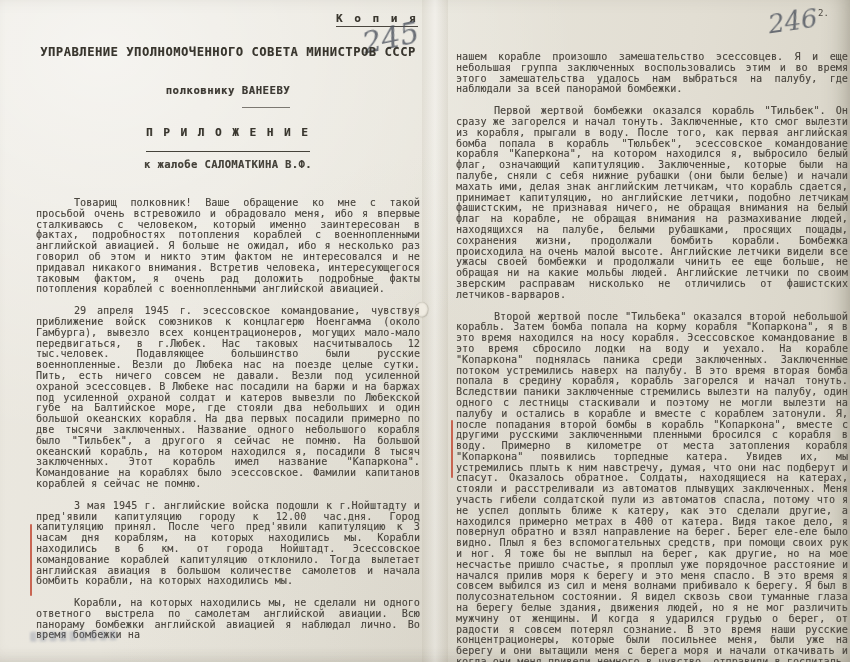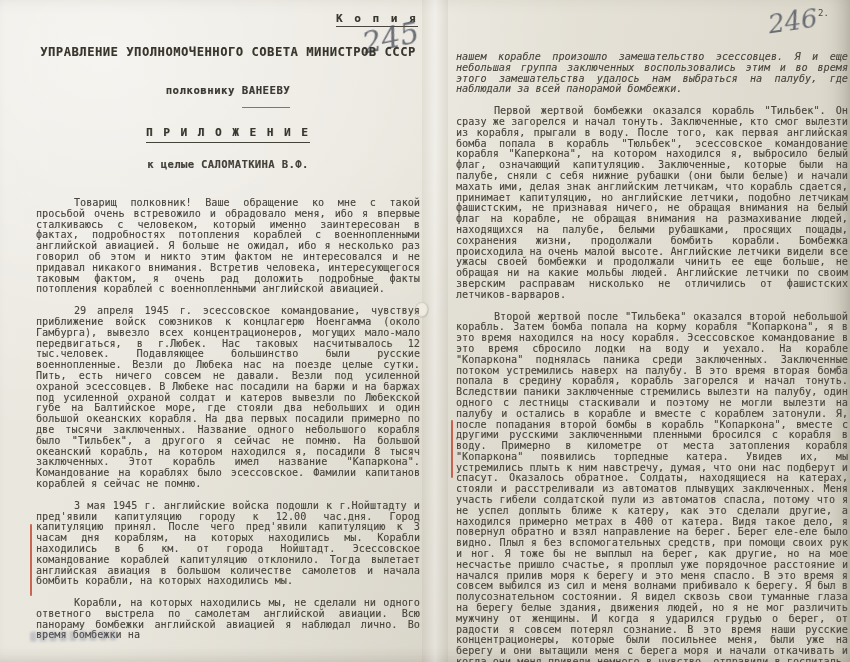--- a/index.html
+++ b/index.html
@@ -21,21 +21,21 @@
     background:linear-gradient(90deg, rgba(140,130,110,0.10), rgba(255,255,255,0.30) 50%, rgba(140,130,110,0.12));
   }
   .doc-text{
     font-size:10px;line-height:10.8px;color:#4a463f;letter-spacing:0.1px;
     text-shadow:0.3px 0.3px 0.5px rgba(74,70,63,0.35);
   }
   .col{position:absolute;}
   .col-left{left:36px;top:198px;width:384px;}
   .col-right{left:456px;top:52px;width:392px;}
   p.para{margin:0 0 11px 0;text-indent:38px;text-align:justify;}
-  p.para.no-indent{text-indent:0;font-style:italic;}
+  p.para.no-indent{text-indent:0;}
   .copy-label{
     position:absolute;left:336px;top:12px;font-size:11px;font-weight:bold;
     letter-spacing:2.5px;color:#3a372f;border-bottom:1.2px solid #4a463f;padding-bottom:1px;
     text-shadow:0.3px 0.3px 0.5px rgba(58,55,47,0.4);
   }
   .org-header{
     position:absolute;left:36px;top:46px;width:384px;text-align:center;
     font-size:12px;line-height:12px;font-weight:bold;letter-spacing:0.6px;color:#38352d;
     text-shadow:0.4px 0.4px 0.6px rgba(56,53,45,0.4);
   }
@@ -43,21 +43,21 @@
     position:absolute;left:36px;top:84px;width:384px;text-align:center;
     font-size:10.5px;font-weight:bold;color:#3c3933;letter-spacing:0.6px;
     text-shadow:0.4px 0.4px 0.6px rgba(60,57,51,0.4);
   }
   .addressee .name{border-bottom:1px solid rgba(74,70,63,0.7);padding-bottom:11px;}
   .doc-title{
     position:absolute;left:36px;top:126px;width:384px;text-align:center;
     font-size:11px;font-weight:bold;color:#38352d;letter-spacing:2px;
     text-shadow:0.4px 0.4px 0.6px rgba(56,53,45,0.4);
   }
-  .doc-title .underlined{border-bottom:1.3px solid #45423a;padding-bottom:3px;}
+  .doc-title .underlined{border-bottom:1.3px solid #45423a;padding-bottom:12px;}
   .doc-subtitle{
     position:absolute;left:36px;top:158px;width:384px;text-align:center;
     font-size:10.5px;color:#45423a;letter-spacing:0.4px;font-weight:bold;
     text-shadow:0.3px 0.3px 0.5px rgba(69,66,58,0.35);
   }
   .handwritten{
     font-family:"DejaVu Serif","Liberation Serif",serif;font-style:italic;
     color:rgba(72,78,90,0.78);filter:blur(0.3px);
   }
   .hw-left{position:absolute;left:362px;top:20px;font-size:30px;transform:rotate(-12deg);}
@@ -97,21 +97,21 @@
 </div>
 
 <div class="addressee">
   <span>полковнику </span><span class="name">ВАНЕЕВУ</span>
 </div>
 
 <div class="doc-title">
   <span class="underlined">П Р И Л О Ж Е Н И Е</span>
 </div>
 
-<div class="doc-subtitle">к целые САЛОМАТКИНА В.Ф.</div>
+<div class="doc-subtitle">к жалобе САЛОМАТКИНА В.Ф.</div>
 
 <div class="col col-left doc-text">
   <p class="para">Товарищ полковник! Ваше обращение ко мне с такой просьбой очень встревожило и обрадовало меня, ибо я впервые сталкиваюсь с человеком, который именно заинтересован в фактах, подробностях потопления кораблей с военнопленными английской авиацией. Я больше не ожидал, ибо я несколько раз говорил об этом и никто этим фактом не интересовался и не придавал никакого внимания. Встретив человека, интересующегося таковым фактом, я очень рад доложить подробные факты потопления кораблей с военнопленными английской авиацией.</p>
   <p class="para">29 апреля 1945 г. эсессовское командование, чувствуя приближение войск союзников к концлагерю Ноенгамма (около Гамбурга), вывезло всех концентрационеров, могущих мало-мало передвигаться, в г.Любек. Нас таковых насчитывалось 12 тыс.человек. Подавляющее большинство были русские военнопленные. Везли до Любека нас на поезде целые сутки. Пить, есть ничего совсем не давали. Везли под усиленной охраной эсессовцев. В Любеке нас посадили на баржи и на баржах под усиленной охраной солдат и катеров вывезли по Любекской губе на Балтийское море, где стояли два небольших и один большой океанских корабля. На два первых посадили примерно по две тысячи заключенных. Название одного небольшого корабля было "Тильбек", а другого я сейчас не помню. На большой океанский корабль, на котором находился я, посадили 8 тысяч заключенных. Этот корабль имел название "Капаркона". Командование на кораблях было эсессовское. Фамилии капитанов кораблей я сейчас не помню.</p>
   <p class="para">3 мая 1945 г. английские войска подошли к г.Нойштадту и пред'явили капитуляцию городу к 12.00 час.дня. Город капитуляцию принял. После чего пред'явили капитуляцию к 3 часам дня кораблям, на которых находились мы. Корабли находились в 6 км. от города Нойштадт. Эсессовское командование кораблей капитуляцию отклонило. Тогда вылетает английская авиация в большом количестве самолетов и начала бомбить корабли, на которых находились мы.</p>
   <p class="para">Корабли, на которых находились мы, не сделали ни одного ответного выстрела по самолетам английской авиации. Всю панораму бомбежки английской авиацией я наблюдал лично. Во время бомбежки на</p>
 </div>
 
 <div class="col col-right doc-text">
   <p class="para no-indent">нашем корабле произошло замешательство эсессовцев. Я и еще небольшая группа заключенных воспользовались этим и во время этого замешательства удалось нам выбраться на палубу, где наблюдали за всей панорамой бомбежки.</p>

